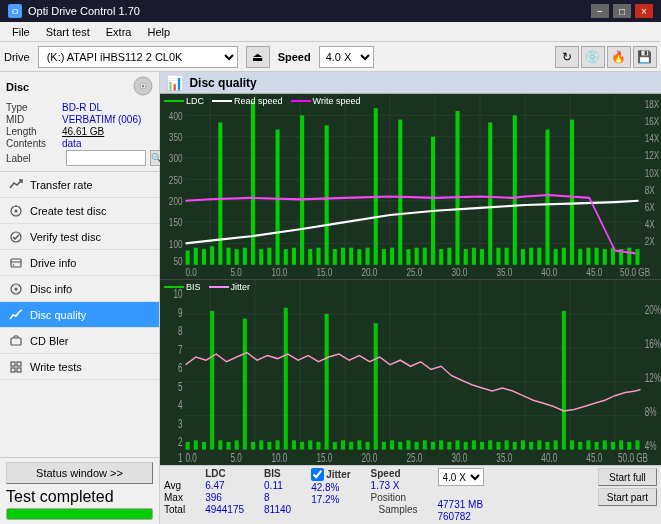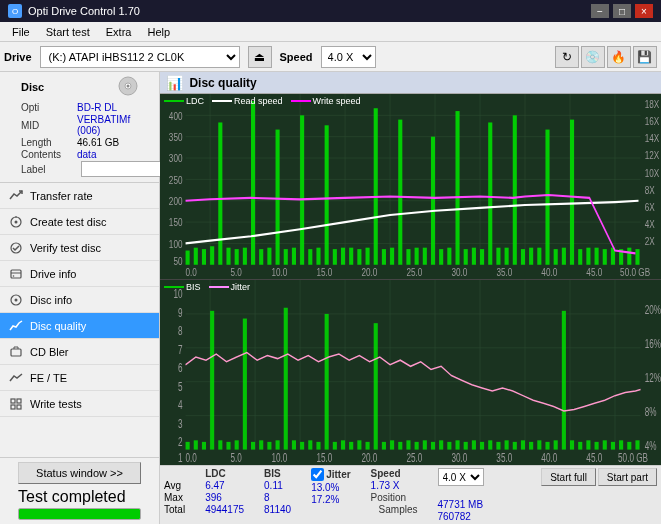--- a/index.html
+++ b/index.html
@@ -14,56 +14,56 @@
     .title-btn.close { background: #c42b1c; }
     .title-btn.max { background: #666; }
     .title-btn.min { background: #666; }
 
     
     .menu-bar { background: #f0f0f0; height: 20px; display: flex; align-items: center; padding: 0 4px; border-bottom: 1px solid #ccc; }
     .menu-item { padding: 1px 8px; font-size: 11px; cursor: pointer; color: #000; }
 
     
     .drive-bar { background: #f0f0f0; height: 30px; display: flex; align-items: center; padding: 0 4px; border-bottom: 1px solid #ccc; gap: 8px; }
-    .drive-label { font-size: 11px; font-weight: bold; }
+    .drive-label { font-size: 11px; font-weight: normal; }
     .drive-select { height: 22px; font-size: 11px; border: 1px solid #aaa; background: white; padding: 0 4px; min-width: 200px; }
     .eject-btn { width: 24px; height: 22px; background: #e0e0e0; border: 1px solid #aaa; cursor: pointer; display: flex; align-items: center; justify-content: center; font-size: 12px; }
     .speed-label { font-size: 11px; font-weight: bold; }
     .speed-select { height: 22px; font-size: 11px; border: 1px solid #aaa; background: white; padding: 0 2px; width: 55px; }
     .drive-icons { display: flex; gap: 2px; margin-left: auto; }
     .drive-icon-btn { width: 24px; height: 22px; background: #e0e0e0; border: 1px solid #aaa; cursor: pointer; display: flex; align-items: center; justify-content: center; font-size: 12px; }
 
     
     .main { display: flex; height: calc(524px - 22px - 20px - 30px); }
 
     
     .sidebar { width: 160px; background: #f0f0f0; border-right: 1px solid #ccc; display: flex; flex-direction: column; flex-shrink: 0; }
 
     
-    .disc-panel { padding: 4px 21px; border-bottom: 1px solid #ccc; }
+    .disc-panel { padding: 4px 6px; border-bottom: 1px solid #ccc; }
     .disc-header { display: flex; align-items: center; justify-content: space-between; margin-bottom: 4px; }
     .disc-title { font-size: 11px; font-weight: bold; }
     .disc-rows { font-size: 10px; }
     .disc-row { display: flex; margin-bottom: 1px; align-items: center; }
     .disc-key { color: #333; width: 56px; flex-shrink: 0; }
     .disc-val { color: #0000cc; }
-    .disc-val-black { color: #000; }
+    .disc-val-black { color: #000; text-decoration: underline; }
     .label-row { display: flex; align-items: center; gap: 4px; }
     .label-input { width: 80px; height: 16px; border: 1px solid #aaa; font-size: 10px; padding: 0 2px; }
     .label-btn { width: 16px; height: 16px; background: #e0e0e0; border: 1px solid #aaa; cursor: pointer; font-size: 9px; display: flex; align-items: center; justify-content: center; }
 
     
     .sidebar-nav { flex: 1; overflow: hidden; }
     .nav-item { height: 26px; display: flex; align-items: center; padding: 0 8px; cursor: pointer; font-size: 11px; gap: 6px; border-bottom: 1px solid #ddd; }
     .nav-item.active { background: #3399ff; color: white; }
     .nav-icon { width: 16px; height: 16px; flex-shrink: 0; display: flex; align-items: center; justify-content: center; }
     .nav-icon svg { width: 14px; height: 14px; }
 
     
-    .status-area { border-top: 1px solid #ccc; padding: 4px 18px; }
+    .status-area { border-top: 1px solid #ccc; padding: 4px 6px; }
     .status-btn { width: 100%; height: 22px; background: #e0e0e0; border: 1px outset #ccc; cursor: pointer; font-size: 11px; margin-bottom: 4px; }
     .progress-bar-outer { height: 12px; background: #fff; border: 1px solid #aaa; border-radius: 2px; overflow: hidden; }
     .progress-bar-inner { height: 100%; background: #00cc00; }
     .status-row { display: flex; justify-content: space-between; font-size: 10px; margin-top: 2px; }
 
     
     .content { flex: 1; display: flex; flex-direction: column; overflow: hidden; }
 
     
     .chart-header { height: 22px; background: #d0d8e8; display: flex; align-items: center; padding: 0 6px; gap: 6px; border-bottom: 1px solid #aaa; }
@@ -77,21 +77,21 @@
     .chart-top { flex: 1; position: relative; border-bottom: 1px solid #444; }
     .chart-bottom { flex: 1; position: relative; }
 
     
     .stats-bar { background: #e8e8e8; border-top: 1px solid #ccc; display: flex; padding: 2px 4px; gap: 20px; align-items: flex-start; font-size: 10px; }
     .stats-col { display: flex; flex-direction: column; gap: 1px; }
     .stats-header { font-weight: bold; color: #333; }
     .stats-val { color: #0000cc; }
     .stats-val-black { color: #000; }
     .jitter-check { display: flex; align-items: center; gap: 2px; }
-    .action-btns { display: flex; flex-direction: row; gap: 2px; margin-left: auto; }
+    .action-btns { display: flex; flex-direction: column; gap: 2px; margin-left: auto; }
     .action-btn { height: 18px; padding: 0 8px; font-size: 10px; background: #e0e0e0; border: 1px outset #ccc; cursor: pointer; white-space: nowrap; }
 
     
     .chart-svg { width: 100%; height: 100%; }
 
     
     .legend { position: absolute; top: 2px; left: 4px; display: flex; gap: 8px; font-size: 9px; color: white; align-items: center; z-index: 10; }
     .legend-item { display: flex; align-items: center; gap: 2px; }
     .legend-color { width: 20px; height: 2px; }
 
@@ -147,21 +147,21 @@
         <div>
           <svg width="20" height="20" viewBox="0 0 20 20">
             <circle cx="10" cy="10" r="9" fill="#ccc" stroke="#aaa" stroke-width="1"></circle>
             <circle cx="10" cy="10" r="3" fill="white" stroke="#aaa" stroke-width="1"></circle>
             <circle cx="10" cy="10" r="1.5" fill="#888"></circle>
           </svg>
         </div>
       </div>
       <div class="disc-rows">
         <div class="disc-row">
-          <span class="disc-key">Opti</span>
+          <span class="disc-key">Type</span>
           <span class="disc-val">BD-R DL</span>
         </div>
         <div class="disc-row">
           <span class="disc-key">MID</span>
           <span class="disc-val">VERBATIMf (006)</span>
         </div>
         <div class="disc-row">
           <span class="disc-key">Length</span>
           <span class="disc-val-black">46.61 GB</span>
         </div>
@@ -234,28 +234,20 @@
         <span>Disc quality</span>
       </div>
       <div class="nav-item">
         <div class="nav-icon">
           <svg viewBox="0 0 14 14" fill="none">
               <rect x="2" y="4" width="10" height="7" rx="1" stroke="#555" stroke-width="1.2"></rect>
               <polyline points="5,4 5,2 9,2 9,4" stroke="#555" stroke-width="1"></polyline>
             </svg>
         </div>
         <span>CD Bler</span>
-      </div>
-      <div class="nav-item">
-        <div class="nav-icon">
-          <svg viewBox="0 0 14 14" fill="none">
-              <polyline points="1,10 5,5 8,7 13,3" stroke="#555" stroke-width="1.5"></polyline>
-            </svg>
-        </div>
-        <span>FE / TE</span>
       </div>
       <div class="nav-item">
         <div class="nav-icon">
           <svg viewBox="0 0 14 14" fill="none">
               <rect x="2" y="2" width="4" height="4" stroke="#555" stroke-width="1.2"></rect>
               <rect x="8" y="2" width="4" height="4" stroke="#555" stroke-width="1.2"></rect>
               <rect x="2" y="8" width="4" height="4" stroke="#555" stroke-width="1.2"></rect>
               <rect x="8" y="8" width="4" height="4" stroke="#555" stroke-width="1.2"></rect>
             </svg>
         </div>
@@ -566,21 +558,21 @@
         <span class="stats-header">BIS</span>
         <span class="stats-val">0.11</span>
         <span class="stats-val">8</span>
         <span class="stats-val">81140</span>
       </div>
       <div class="stats-col">
         <div class="jitter-check">
           <input type="checkbox" checked="" style="">
           <span class="stats-header">Jitter</span>
         </div>
-        <span class="stats-val">13.0%</span>
+        <span class="stats-val">42.8%</span>
         <span class="stats-val">17.2%</span>
         <span>&nbsp;</span>
       </div>
       <div class="stats-col">
         <span class="stats-header">Speed</span>
         <span class="stats-val">1.73 X</span>
         <span style="color:#333;">Position</span>
         <span style="color:#333;padding-left:8px;">Samples</span>
       </div>
       <div class="stats-col">

